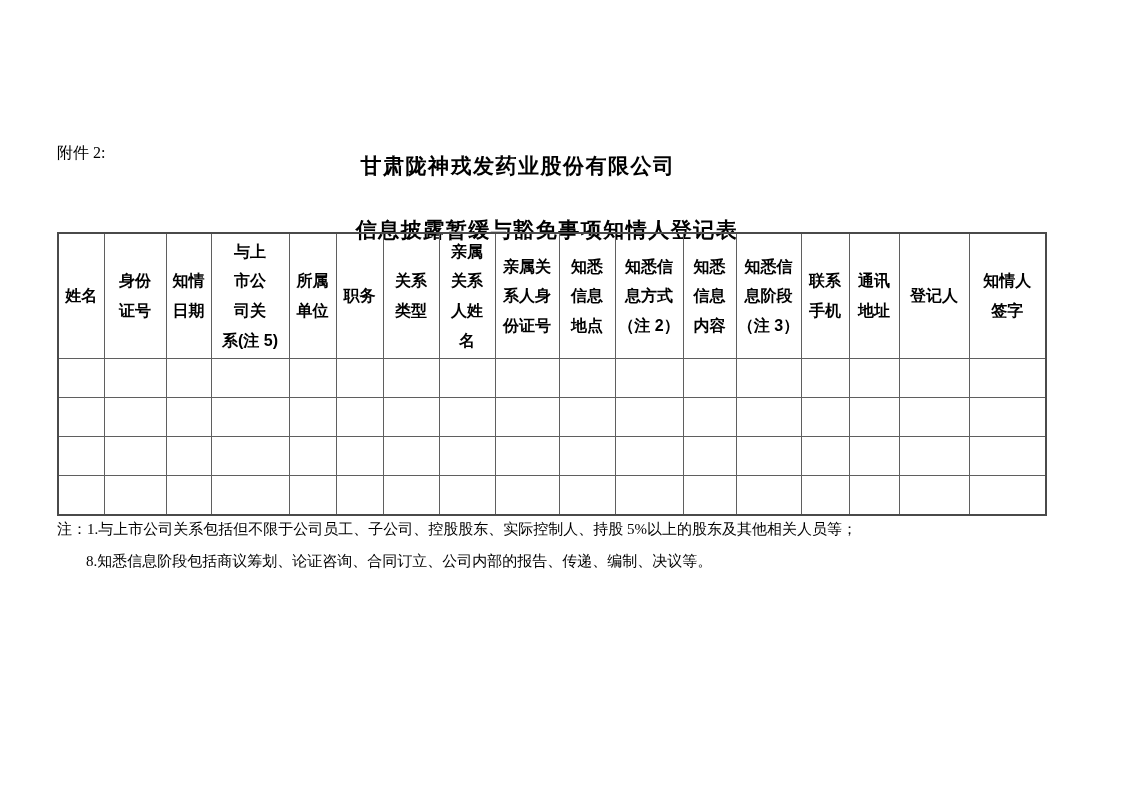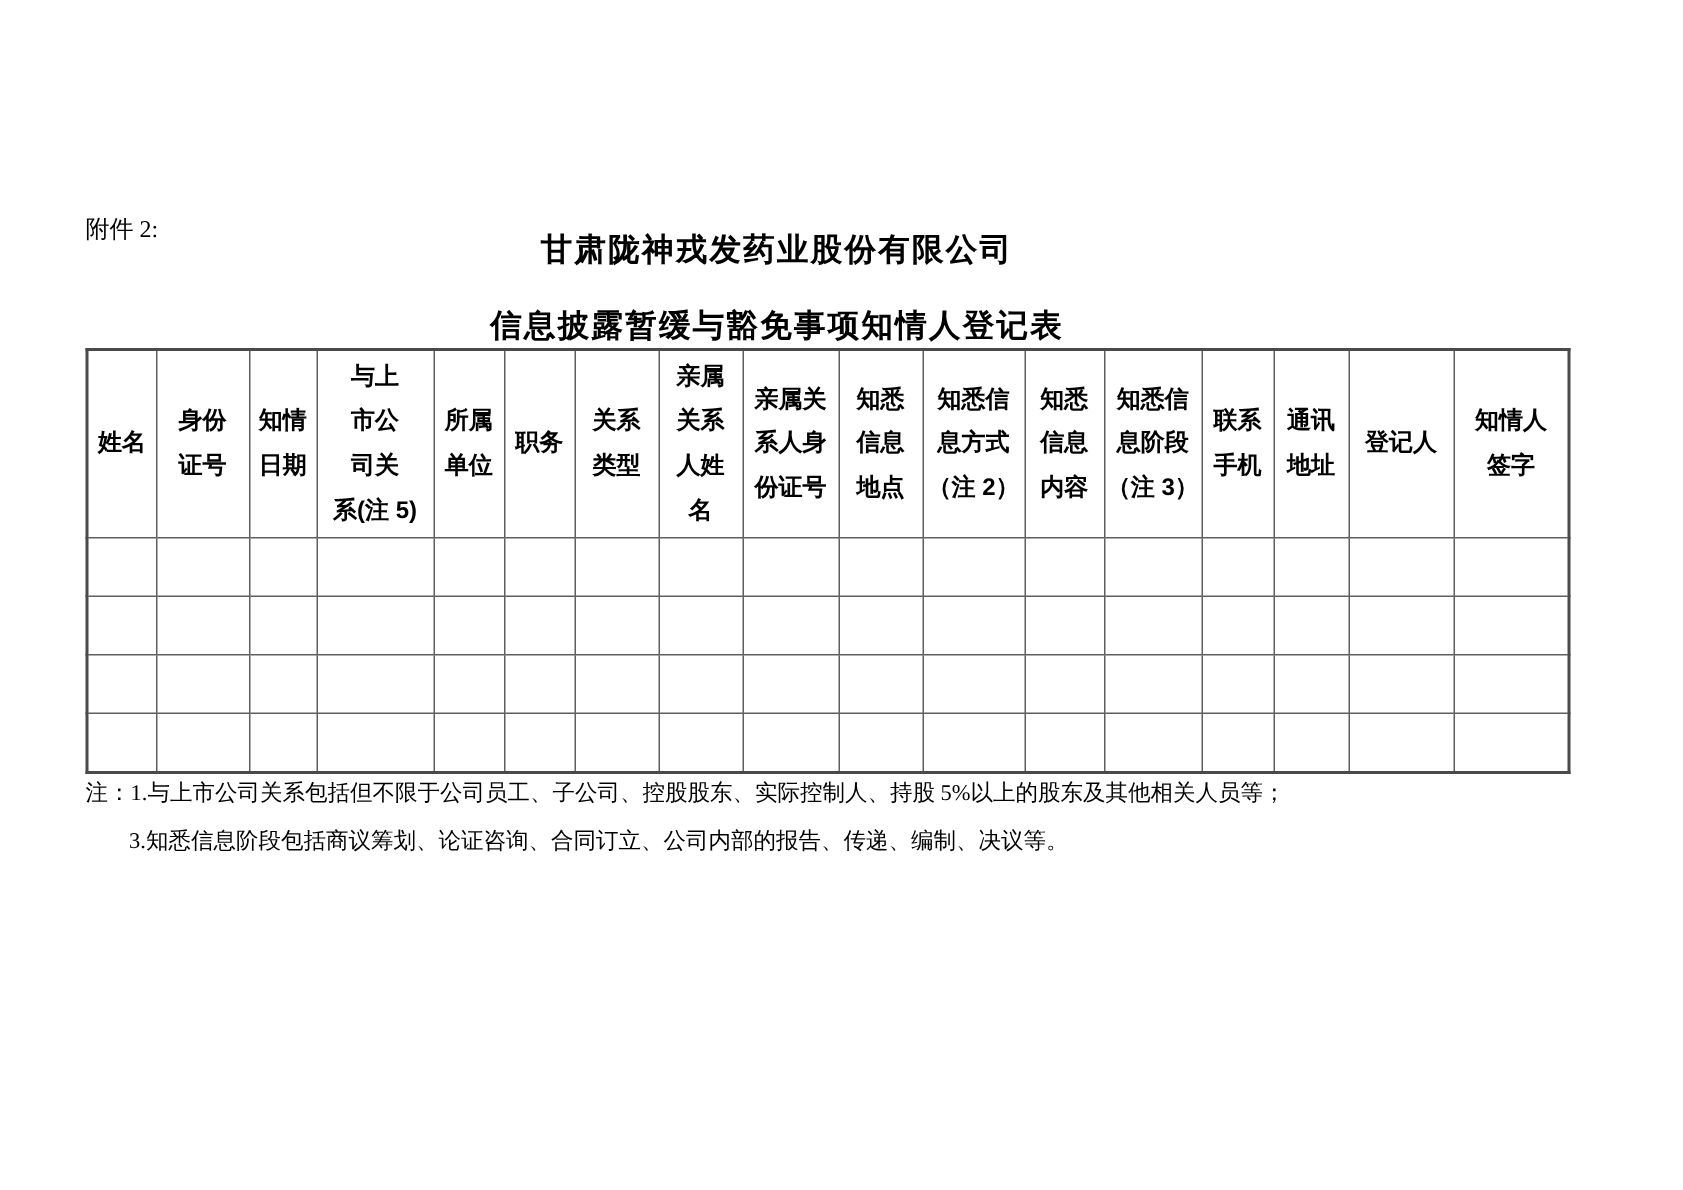--- a/index.html
+++ b/index.html
@@ -25,21 +25,21 @@
     left: 0;
     width: 1036px;
     text-align: center;
     font-family: "Liberation Sans", "DejaVu Sans", sans-serif;
     font-weight: bold;
     font-size: 21px;
     letter-spacing: 1.5px;
     white-space: nowrap;
   }
   .doc-title { top: 152px; }
-  .doc-subtitle { top: 203px; }
+  .doc-subtitle { top: 216px; padding-left: 29px; }
   table.reg-table {
     position: absolute;
     left: 57px;
     top: 232px;
     width: 988px;
     border-collapse: collapse;
     table-layout: fixed;
     border: 2px solid #4a4a4a;
   }
   table.reg-table th, table.reg-table td {
@@ -223,14 +223,14 @@
         <td></td>
         <td></td>
         <td></td>
         <td></td>
       </tr>
     </tbody>
 </table>
 
 <div class="notes">
   <div class="note-line"><span>注：</span><span>1.与上市公司关系包括但不限于公司员工、子公司、控股股东、实际控制人、持股 5%以上的股东及其他相关人员等；</span></div>
-  <div class="note-line indented"><span>3.知悉信息阶段包括商议筹划、论证咨询、合同订立、公司内部的报告、传递、编制、决议等。</span></div>
+  <div class="note-line indented"><span>8.知悉信息阶段包括商议筹划、论证咨询、合同订立、公司内部的报告、传递、编制、决议等。</span></div>
 </div>
 
 </body></html>

